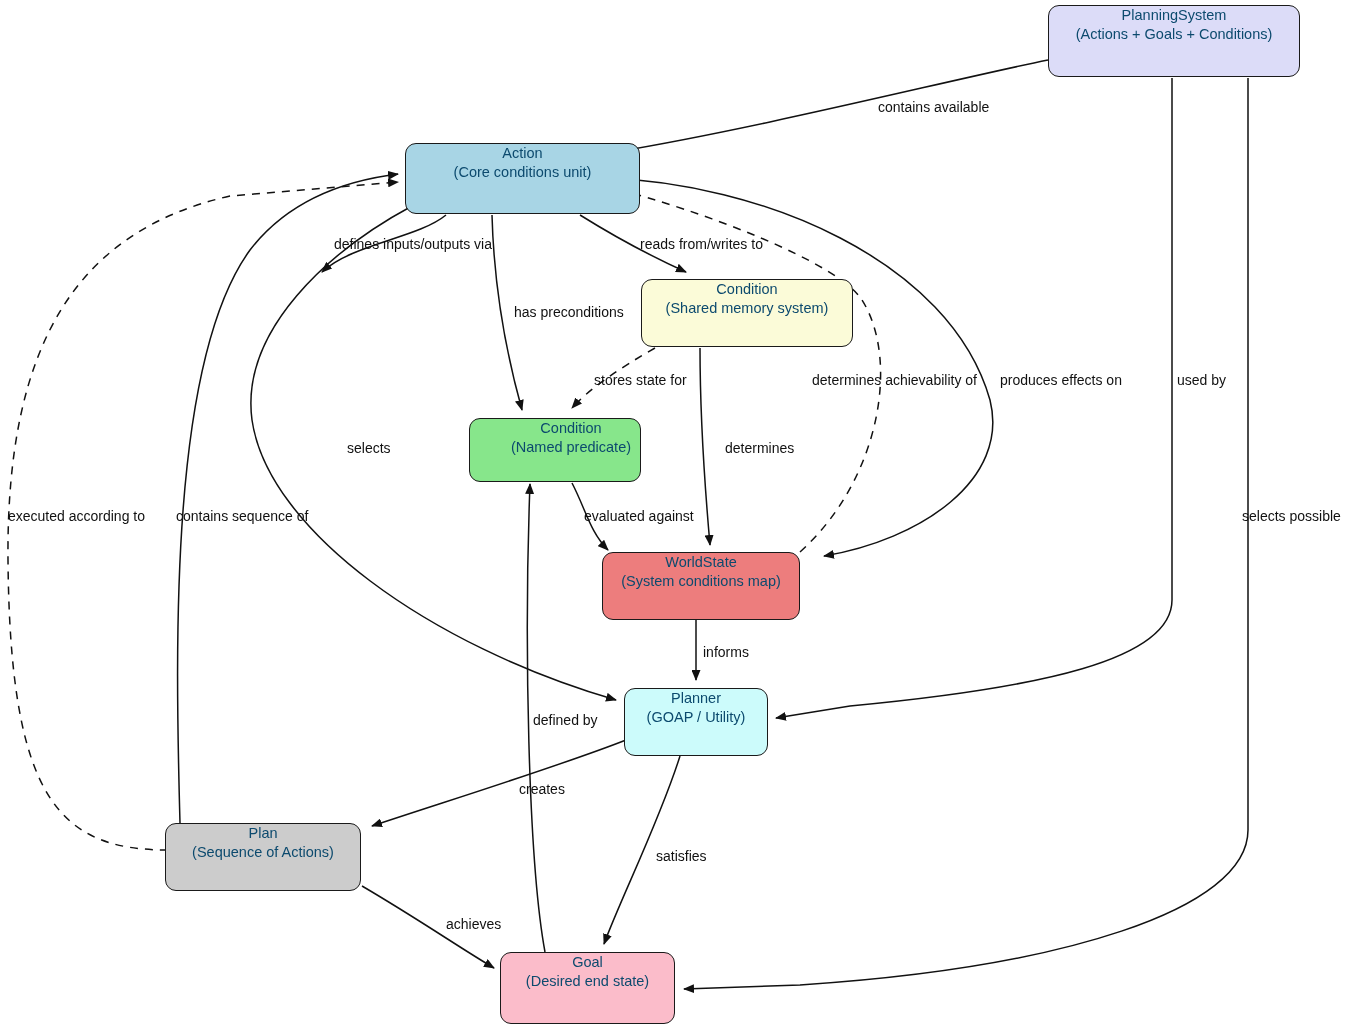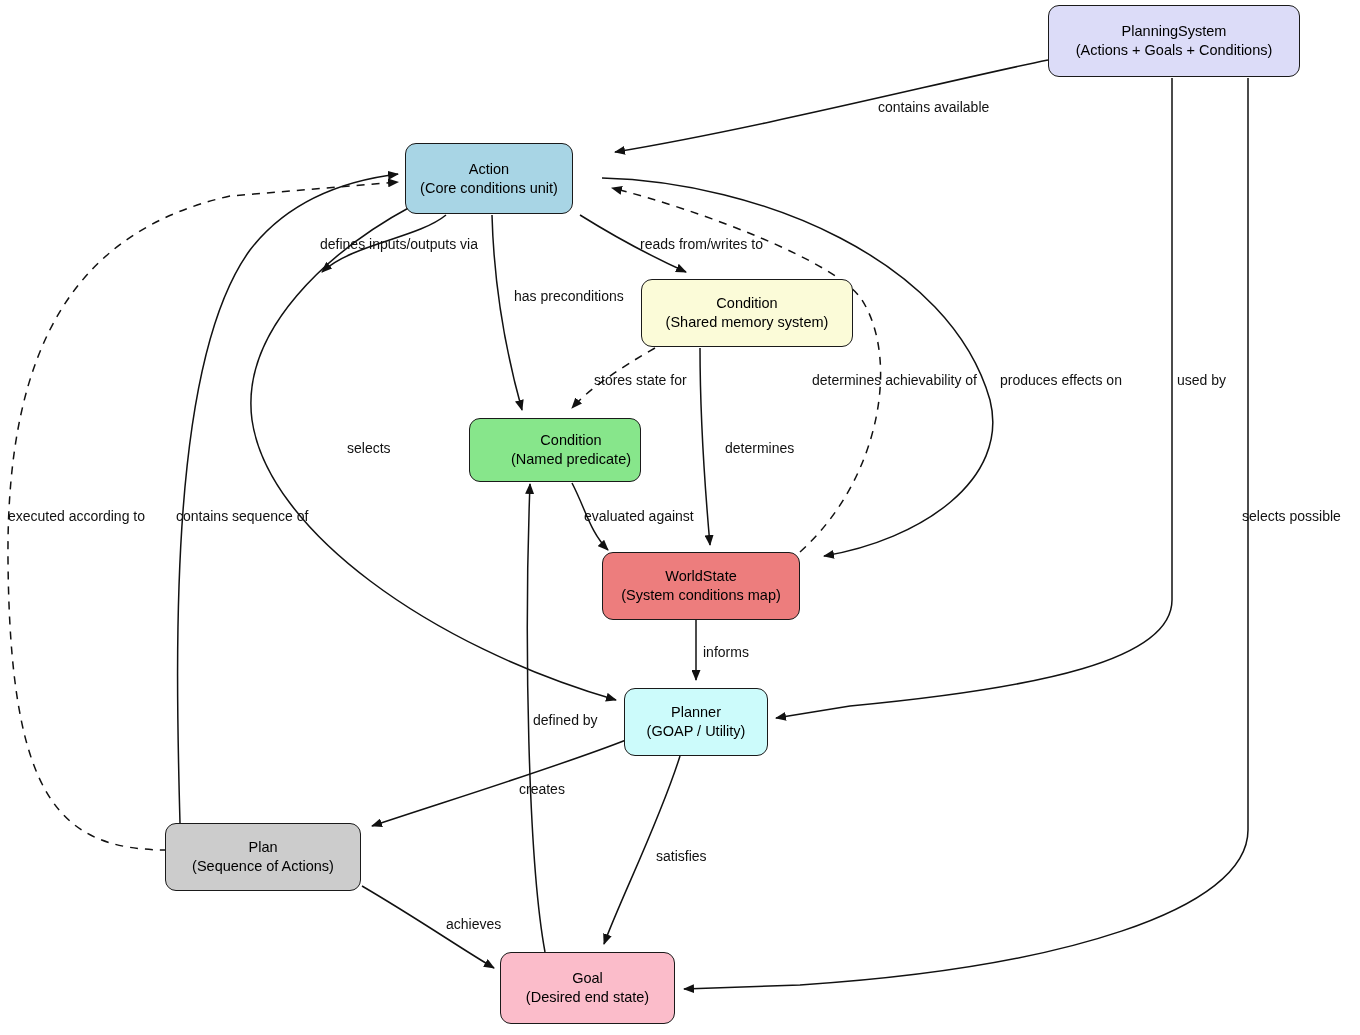--- a/index.html
+++ b/index.html
@@ -23,23 +23,22 @@
     height: 1035px;
   }
   .node {
     position: absolute;
     box-sizing: border-box;
     border: 1.6px solid #1a1a1a;
     border-radius: 11px;
     display: flex;
     flex-direction: column;
     align-items: center;
-    justify-content: center;
     text-align: center;
-    color: #000000;
+    color: #0c4a6e;
     font-size: 14.5px;
     line-height: 19px;
     z-index: 3;
   }
   .node .n-title { white-space: nowrap; }
   .node .n-sub { white-space: nowrap; }
   .edge-label {
     position: absolute;
     font-size: 14px;
     color: #111111;
@@ -99,21 +98,21 @@
 
       <path d="M362,886 C420,920 460,948 494,968" marker-end="url(#ah)"></path>
     </g>
   </svg>
 
   <div class="node" style="left: 1048px; top: 5px; width: 252px; height: 72px; background: rgb(220, 220, 248); border-color: rgb(26, 26, 26);">
     <span class="n-title">PlanningSystem</span>
     <span class="n-sub">(Actions + Goals + Conditions)</span>
   </div>
 
-  <div class="node" style="left: 405px; top: 143px; width: 168px; height: 71px; background: rgb(168, 213, 229); border-color: rgb(26, 26, 26);">
+  <div class="node" style="left: 405px; top: 143px; width: 235px; height: 71px; background: rgb(168, 213, 229); border-color: rgb(26, 26, 26);">
     <span class="n-title">Action</span>
     <span class="n-sub">(Core conditions unit)</span>
   </div>
 
 
   <div class="node" style="left: 641px; top: 279px; width: 212px; height: 68px; background: rgb(251, 251, 216); border-color: rgb(26, 26, 26);">
     <span class="n-title">Condition</span>
     <span class="n-sub">(Shared memory system)</span>
   </div>
 
@@ -136,22 +135,22 @@
     <span class="n-title">Goal</span>
     <span class="n-sub">(Desired end state)</span>
   </div>
 
   <div class="node" style="left: 165px; top: 823px; width: 196px; height: 68px; background: rgb(204, 204, 204); border-color: rgb(26, 26, 26);">
     <span class="n-title">Plan</span>
     <span class="n-sub">(Sequence of Actions)</span>
   </div>
 
   <div class="edge-label" style="left:878px;top:99px;">contains available</div>
-  <div class="edge-label" style="left:320px;top:236px;">defines inputs/outputs via</div>
-  <div class="edge-label" style="left:514px;top:288px;">has preconditions</div>
+  <div class="edge-label" style="left:334px;top:236px;">defines inputs/outputs via</div>
+  <div class="edge-label" style="left:514px;top:304px;">has preconditions</div>
   <div class="edge-label" style="left:640px;top:236px;">reads from/writes to</div>
   <div class="edge-label" style="left:594px;top:372px;">stores state for</div>
   <div class="edge-label" style="left:725px;top:440px;">determines</div>
   <div class="edge-label" style="left:812px;top:372px;">determines achievability of</div>
   <div class="edge-label" style="left:1000px;top:372px;">produces effects on</div>
   <div class="edge-label" style="left:1177px;top:372px;">used by</div>
   <div class="edge-label" style="left:584px;top:508px;">evaluated against</div>
   <div class="edge-label" style="left:8px;top:508px;">executed according to</div>
   <div class="edge-label" style="left:176px;top:508px;">contains sequence of</div>
   <div class="edge-label" style="left:1242px;top:508px;">selects possible</div>

